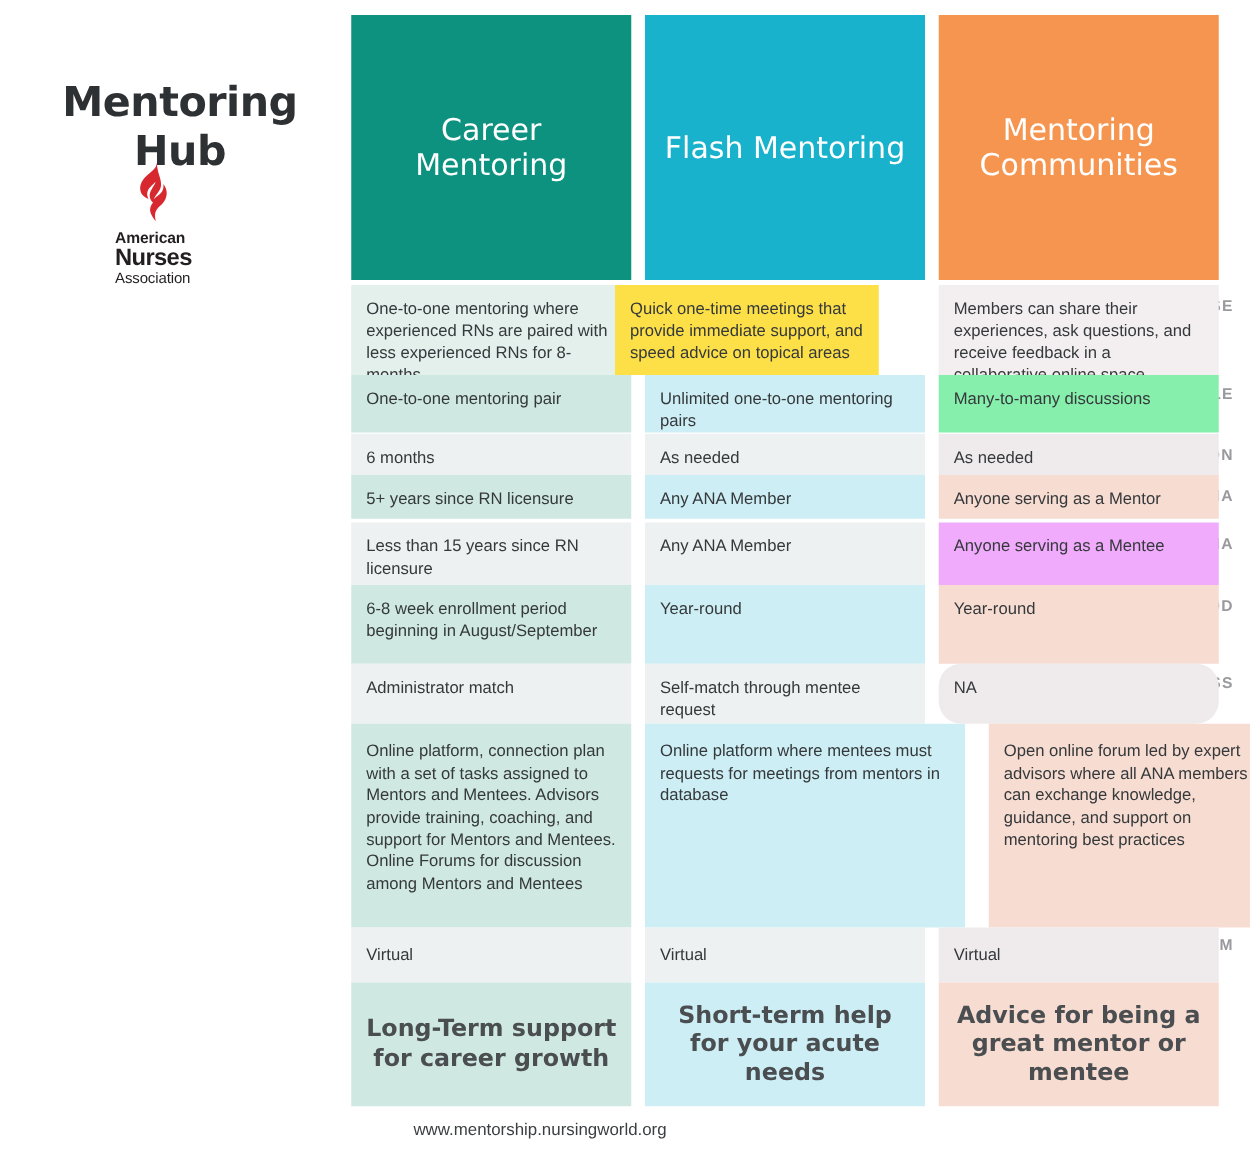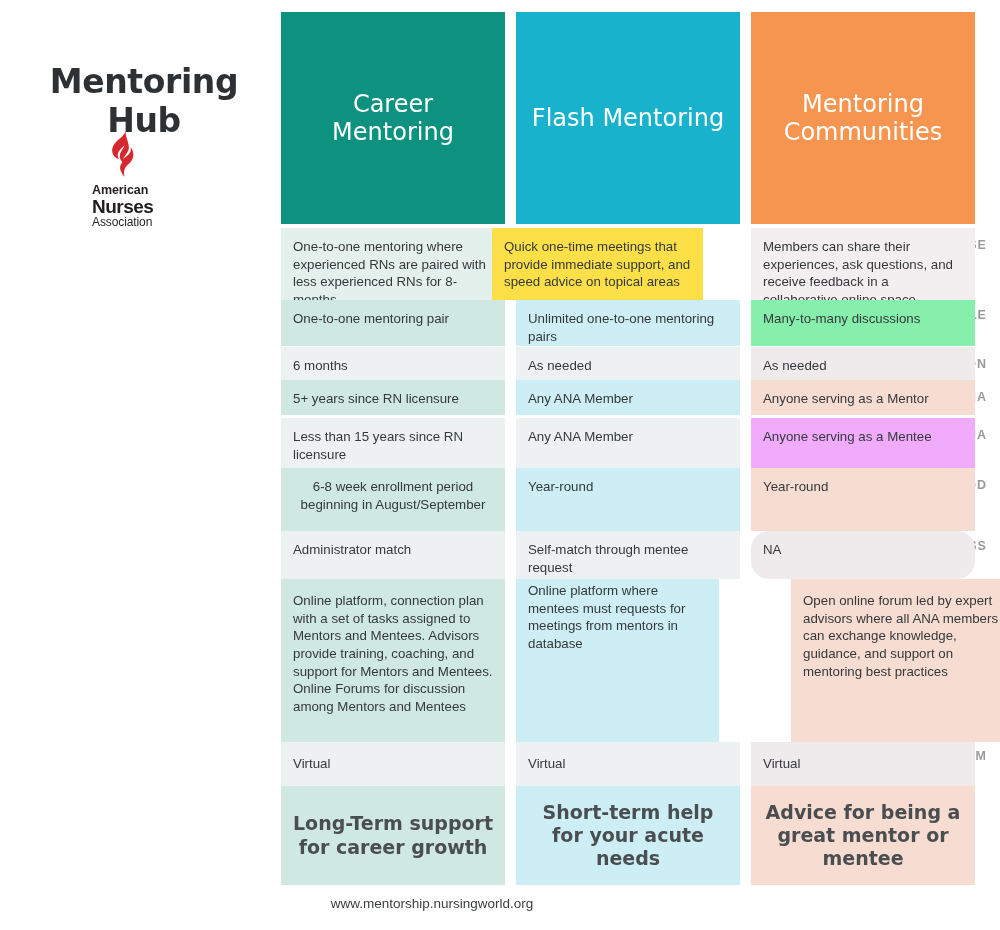--- a/index.html
+++ b/index.html
@@ -190,32 +190,32 @@
   <div class="cell" style="left:281px; top:380px; width:224px; height:35px; background:#cfe8e2;">5+ years since RN licensure</div>
   <div class="cell" style="left:516px; top:380px; width:224px; height:35px; background:#cdeef4;">Any ANA Member</div>
   <div class="cell" style="left:751px; top:380px; width:224px; height:35px; background:#f7dcd2;">Anyone serving as a Mentor</div>
 
   <div class="rowlabel" style="top:428px;">MENTEE CRITERIA</div>
   <div class="cell" style="left:281px; top:418px; width:224px; height:50px; background:#edf1f2;">Less than 15 years since RN licensure</div>
   <div class="cell" style="left:516px; top:418px; width:224px; height:50px; background:#edf1f2;">Any ANA Member</div>
   <div class="cell" style="left:751px; top:418px; width:224px; height:50px; background:#f0abfc;">Anyone serving as a Mentee</div>
 
   <div class="rowlabel" style="top:478px;">ENROLLMENT PERIOD</div>
-  <div class="cell" style="left:281px; top:468px; width:224px; height:63px; background:#cfe8e2;text-align:center;">6-8 week enrollment period beginning in August/September</div>
+  <div class="cell" style="left:281px; top:468px; width:224px; height:63px; background:#cfe8e2;">6-8 week enrollment period beginning in August/September</div>
   <div class="cell" style="left:516px; top:468px; width:224px; height:63px; background:#cdeef4;">Year-round</div>
   <div class="cell" style="left:751px; top:468px; width:224px; height:63px; background:#f7dcd2;">Year-round</div>
 
   <div class="rowlabel" style="top:539px;">MATCHING PROCESS</div>
   <div class="cell" style="left:281px; top:531px; width:224px; height:48px; background:#edf1f2;">Administrator match</div>
   <div class="cell" style="left:516px; top:531px; width:224px; height:48px; background:#edf1f2;">Self-match through mentee request</div>
   <div class="cell" style="left:751px; top:531px; width:224px; height:48px; background:#efebed;border-radius:18px;">NA</div>
 
   <div class="rowlabel" style="top:593px;">STRUCTURE</div>
   <div class="cell" style="left:281px; top:579px; width:224px; height:163px; padding-top:13px; background:#cfe8e2;">Online platform, connection plan with a set of tasks assigned to Mentors and Mentees. Advisors provide training, coaching, and support for Mentors and Mentees. Online Forums for discussion among Mentors and Mentees</div>
-  <div class="cell" style="left:516px; top:579px; width:203px; height:163px; padding-top:3px; background:#cdeef4;">Online platform where mentees must requests for meetings from mentors in database</div>
+  <div class="cell" style="left:516px; top:579px; width:256px; height:163px; padding-top:13px; background:#cdeef4;">Online platform where mentees must requests for meetings from mentors in database</div>
   <div class="cell" style="left:791px; top:579px; width:224px; height:163px; padding-top:13px; background:#f7dcd2;">Open online forum led by expert advisors where all ANA members can exchange knowledge, guidance, and support on mentoring best practices</div>
 
   <div class="rowlabel" style="top:749px;">PLATFORM</div>
   <div class="cell" style="left:281px; top:742px; width:224px; height:44px; padding-top:13px; background:#edf1f2;">Virtual</div>
   <div class="cell" style="left:516px; top:742px; width:224px; height:44px; padding-top:13px; background:#edf1f2;">Virtual</div>
   <div class="cell" style="left:751px; top:742px; width:224px; height:44px; padding-top:13px; background:#efebed;">Virtual</div>
 
   <div class="tagline" style="left:281px; top:786px; width:224px; height:99px; background:#cfe8e2;">
     <span>
       <span>Long-Term support</span><br>

